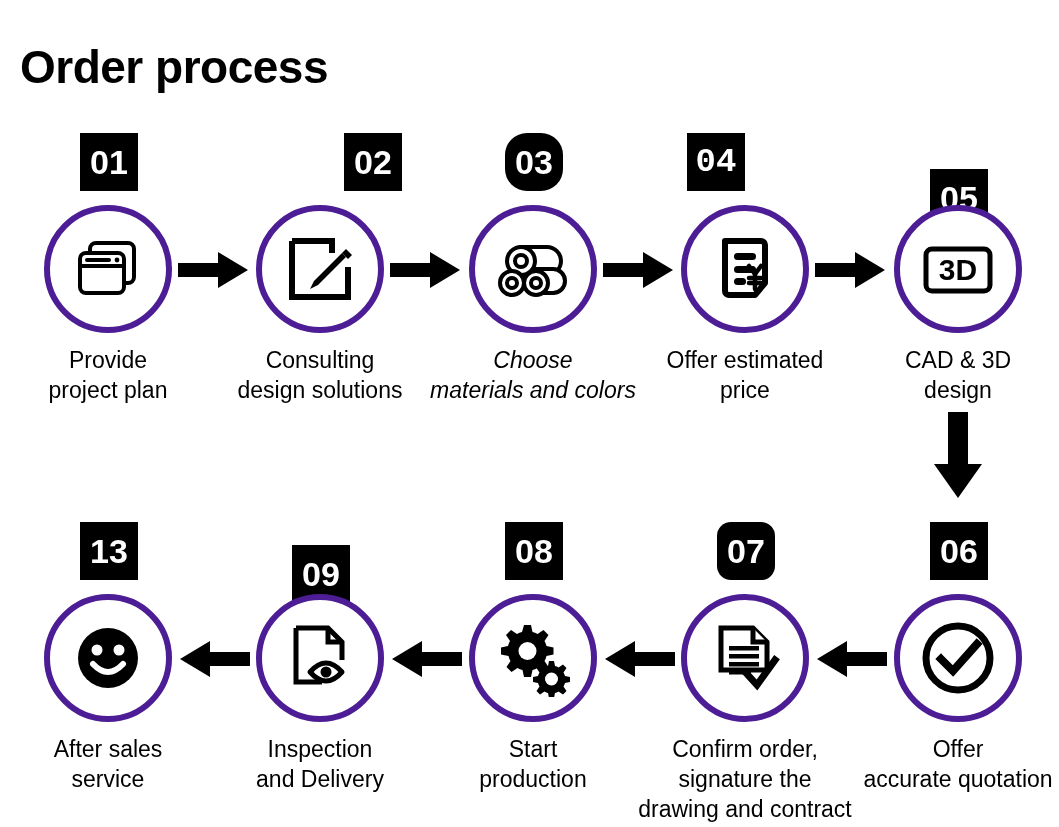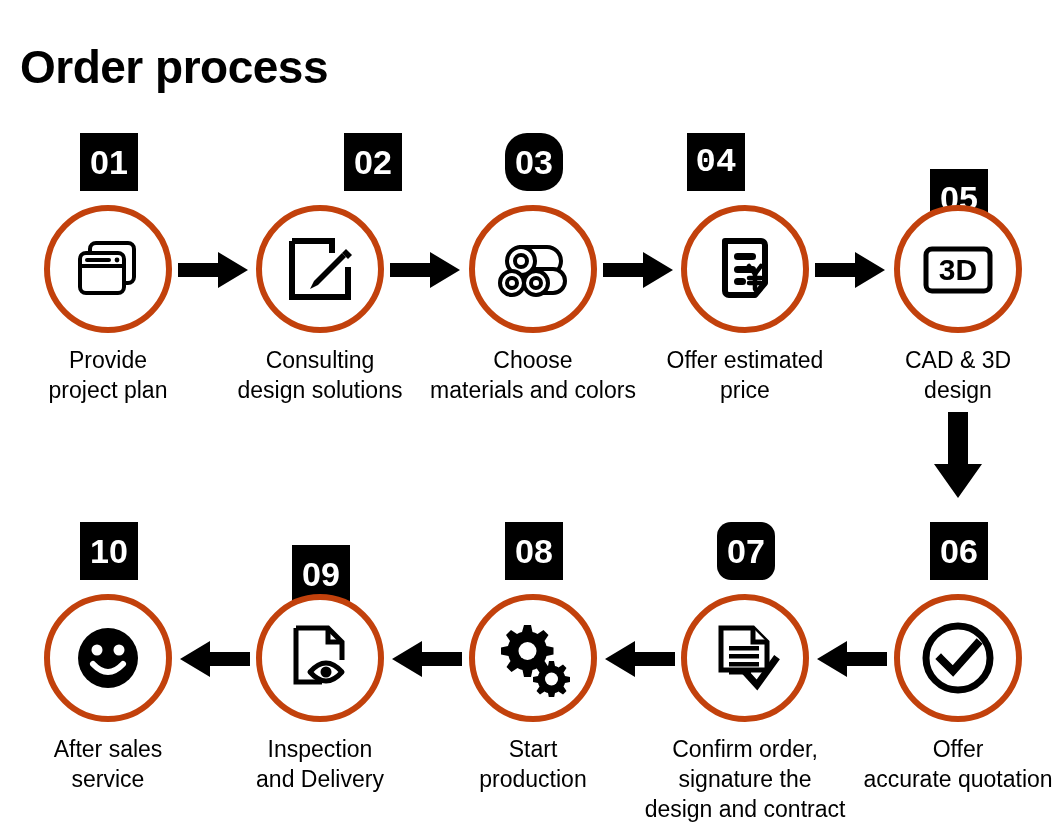--- a/index.html
+++ b/index.html
@@ -37,21 +37,21 @@
     font-weight: bold;
     line-height: 58px;
     text-align: center;
     letter-spacing: 0px;
   }
 
   .circle {
     position: absolute;
     width: 116px;
     height: 116px;
-    border: 6px solid #c2410c;
+    border: 6px solid #4c1d95;
     border-radius: 50%;
     box-sizing: content-box;
     background: #ffffff;
   }
   .circle svg {
     display: block;
     position: absolute;
     left: 50%;
     top: 50%;
     transform: translate(-50%, -50%);
@@ -123,21 +123,21 @@
     <path d="M26 14 H52 a14 14 0 0 1 0 28 H26 Z" fill="#fff" stroke="#000" stroke-width="4"></path>
     <path d="M40 36 H58 a12 12 0 0 1 0 24 H40 Z" fill="#fff" stroke="#000" stroke-width="4"></path>
     <circle cx="26" cy="28" r="14" fill="#fff" stroke="#000" stroke-width="4"></circle>
     <circle cx="26" cy="28" r="6" fill="#fff" stroke="#000" stroke-width="4"></circle>
     <circle cx="17" cy="50" r="12" fill="#fff" stroke="#000" stroke-width="4"></circle>
     <circle cx="17" cy="50" r="5" fill="#fff" stroke="#000" stroke-width="4"></circle>
     <circle cx="41" cy="50" r="12" fill="#fff" stroke="#000" stroke-width="4"></circle>
     <circle cx="41" cy="50" r="5" fill="#fff" stroke="#000" stroke-width="4"></circle>
   </svg>
 </div>
-<div class="caption r1-caption" style="left:403px;">Choose
+<div class="caption r1-caption" style="left:403px;font-style:italic;">Choose
 materials and colors</div>
 
 <svg class="arrow-h" style="left:603px; top:250px;" width="72" height="40" viewBox="0 0 72 40">
   <path d="M0 13 h40 V2 l30 18 l-30 18 V27 H0 Z" fill="#000"></path>
 </svg>
 
 <div class="badge r1-badge" style="left:687px;font-family:Liberation Mono, monospace;">04</div>
 <div class="circle r1-circle" style="left:681px;">
   <svg width="72" height="72" viewBox="0 0 72 72">
     <path d="M16 8 H52 a4 4 0 0 1 4 4 V50 L46 62 H20 a4 4 0 0 1 -4 -4 Z" fill="none" stroke="#000" stroke-width="6" stroke-linejoin="round"></path>
@@ -197,21 +197,21 @@
       <rect x="22" y="34" width="30" height="4.5"></rect>
       <rect x="22" y="42" width="30" height="4.5"></rect>
       <rect x="22" y="50" width="22" height="4.5"></rect>
     </g>
     <path d="M40 54 L50 65 L68 40" fill="none" stroke="#000" stroke-width="7" stroke-linecap="square"></path>
     <path d="M40 54 L50 65 L68 40" fill="none" stroke="#fff" stroke-width="2.5" stroke-linecap="square" opacity="0"></path>
   </svg>
 </div>
 <div class="caption r2-caption" style="left:615px;">Confirm order,
 signature the
-design and contract</div>
+drawing and contract</div>
 
 <svg class="arrow-h" style="left:603px; top:639px;" width="72" height="40" viewBox="0 0 72 40">
   <path d="M72 13 h-40 V2 l-30 18 l30 18 V27 h40 Z" fill="#000"></path>
 </svg>
 
 <div class="badge r2-badge" style="left:505px;">08</div>
 <div class="circle r2-circle" style="left:469px;">
   <svg width="78" height="78" viewBox="0 0 78 78">
     <path d="M30 6 l7 0 1.5 7 a18 18 0 0 1 5 2 l6-4 5 5 -4 6 a18 18 0 0 1 2 5 l7 1.5 0 7 -7 1.5 a18 18 0 0 1 -2 5 l4 6 -5 5 -6-4 a18 18 0 0 1 -5 2 L37 58 l-7 0 -1.5-7 a18 18 0 0 1 -5-2 l-6 4 -5-5 4-6 a18 18 0 0 1 -2-5 L7 35.5 l0-7 7-1.5 a18 18 0 0 1 2-5 l-4-6 5-5 6 4 a18 18 0 0 1 5-2 Z" fill="#000"></path>
     <circle cx="33.5" cy="32" r="9" fill="#fff"></circle>
@@ -235,21 +235,21 @@
     <circle cx="44" cy="52" r="5.5" fill="#000"></circle>
   </svg>
 </div>
 <div class="caption r2-caption" style="left:190px;">Inspection
 and Delivery</div>
 
 <svg class="arrow-h" style="left:178px; top:639px;" width="72" height="40" viewBox="0 0 72 40">
   <path d="M72 13 h-40 V2 l-30 18 l30 18 V27 h40 Z" fill="#000"></path>
 </svg>
 
-<div class="badge r2-badge" style="left:80px;">10</div>
+<div class="badge r2-badge" style="left:80px;">13</div>
 <div class="circle r2-circle" style="left:44px;">
   <svg width="76" height="76" viewBox="0 0 76 76">
     <circle cx="38" cy="38" r="30" fill="#000"></circle>
     <circle cx="27" cy="30" r="5.5" fill="#fff"></circle>
     <circle cx="49" cy="30" r="5.5" fill="#fff"></circle>
     <path d="M23 44 q15 16 30 0" fill="none" stroke="#fff" stroke-width="6" stroke-linecap="round"></path>
   </svg>
 </div>
 <div class="caption r2-caption" style="left:-22px;">After sales
 service</div>

